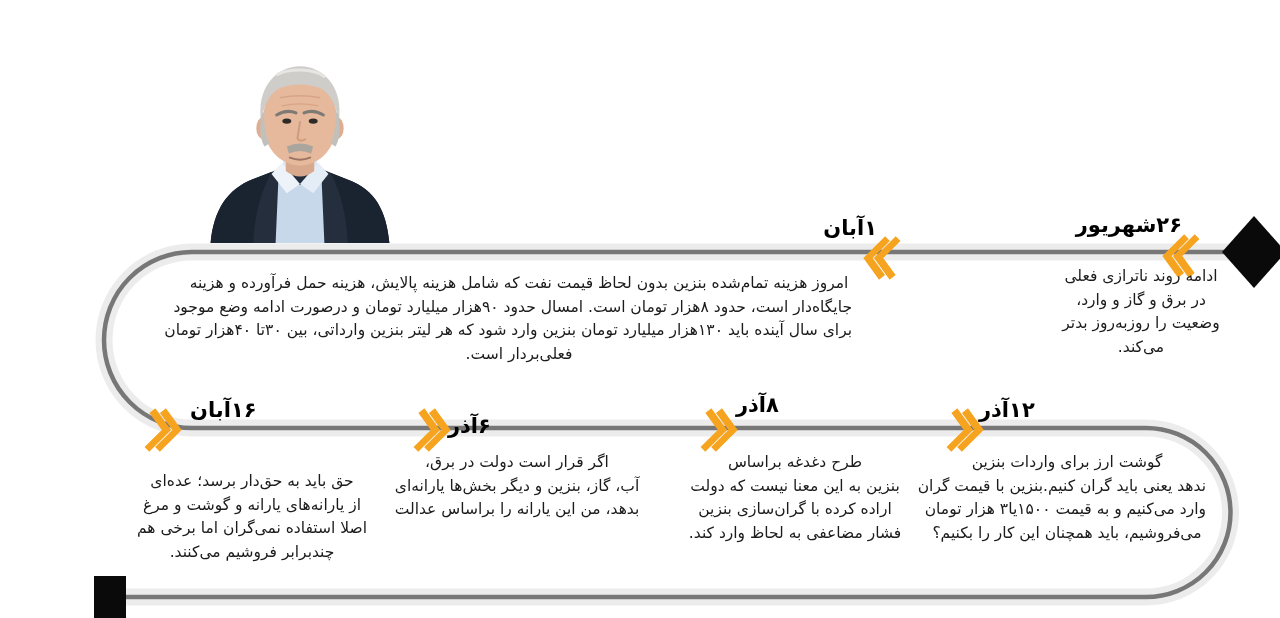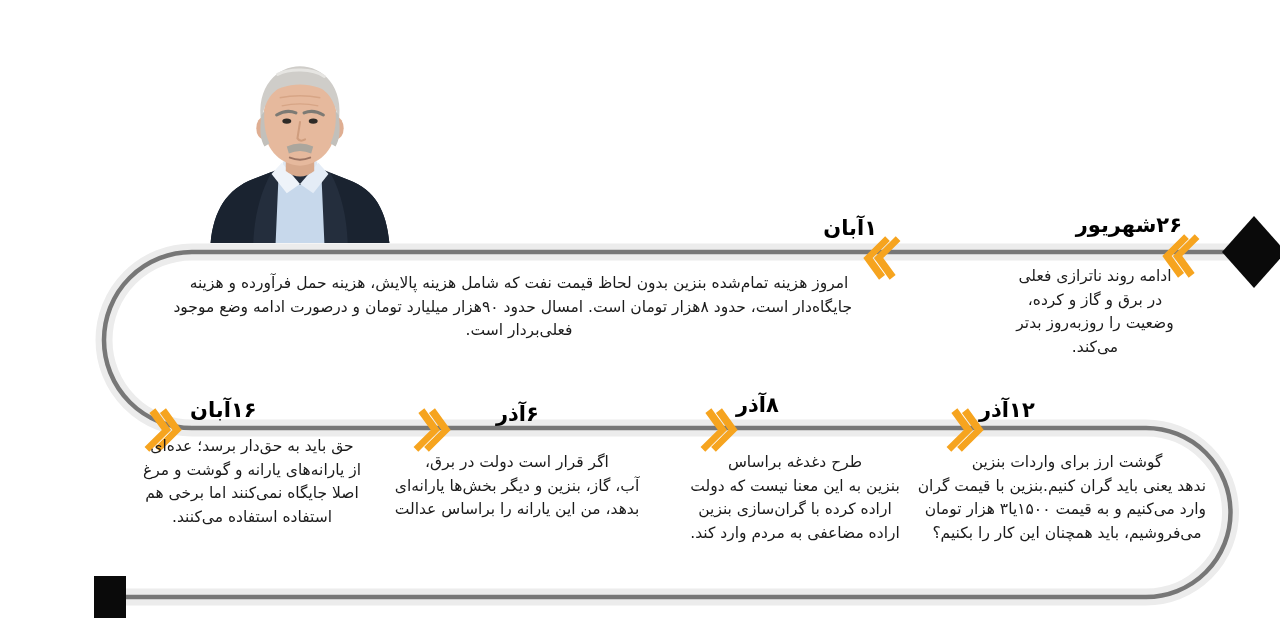--- a/index.html
+++ b/index.html
@@ -95,55 +95,56 @@
     <rect x="94" y="576" width="32" height="42" fill="var(--ink)"></rect>
   </svg>
 
   <div class="abs date-label" style="right:98px;top:211px;">۲۶شهریور</div>
   <div class="abs chev chev-left" style="left:1167px;top:230px;">
     <svg viewBox="0 0 34 52">
         <path d="M3 4 L22 26 L3 48"></path>
         <path d="M15 4 L34 26 L15 48"></path>
       </svg>
   </div>
-  <div class="abs quote" style="left:1000px;top:265px;width:190px;">
+  <div class="abs quote" style="left:1046px;top:265px;width:190px;">
       <div class="qline">ادامه روند ناترازی فعلی</div>
-      <div class="qline">در برق و گاز و کرده،</div>
+      <div class="qline">در برق و گاز و وارد،</div>
       <div class="qline">وضعیت را روزبه‌روز بدتر</div>
       <div class="qline">می‌کند.</div>
     </div>
 
   <div class="abs date-label" style="right:403px;top:214px;">۱آبان</div>
   <div class="abs chev chev-left" style="left:868px;top:232px;">
     <svg viewBox="0 0 34 52">
         <path d="M3 4 L22 26 L3 48"></path>
         <path d="M15 4 L34 26 L15 48"></path>
       </svg>
   </div>
   <div class="abs quote" style="left:186px;top:272px;width:666px;">
       <div class="qline">امروز هزینه تمام‌شده بنزین بدون لحاظ قیمت نفت که شامل هزینه پالایش، هزینه حمل فرآورده و هزینه</div>
       <div class="qline">جایگاه‌دار است، حدود ۸هزار تومان است. امسال حدود ۹۰هزار میلیارد تومان و درصورت ادامه وضع موجود</div>
+      <div class="qline">برای سال آینده باید ۱۳۰هزار میلیارد تومان بنزین وارد شود که هر لیتر بنزین وارداتی، بین ۳۰تا ۴۰هزار تومان</div>
       <div class="qline">فعلی‌بردار است.</div>
     </div>
 
   <div class="abs date-label" style="left:190px;top:396px;">۱۶آبان</div>
   <div class="abs chev chev-right" style="left:147px;top:404px;">
     <svg viewBox="0 0 34 52">
         <path d="M3 4 L22 26 L3 48"></path>
         <path d="M15 4 L34 26 L15 48"></path>
       </svg>
   </div>
-  <div class="abs quote" style="left:136px;top:435px;width:232px;">
+  <div class="abs quote" style="left:136px;top:470px;width:232px;">
       <div class="qline">حق باید به حق‌دار برسد؛ عده‌ای</div>
       <div class="qline">از یارانه‌های یارانه و گوشت و مرغ</div>
-      <div class="qline">اصلا جایگاه نمی‌کنند اما برخی هم</div>
-      <div class="qline">استفاده استفاده می‌کنند.</div>
+      <div class="qline">اصلا استفاده نمی‌گران اما برخی هم</div>
+      <div class="qline">چندبرابر فروشیم می‌کنند.</div>
     </div>
 
-  <div class="abs date-label" style="left:448px;top:400px;margin-left:48px;">۶آذر</div>
+  <div class="abs date-label" style="left:448px;top:412px;">۶آذر</div>
   <div class="abs chev chev-right" style="left:416px;top:404px;">
     <svg viewBox="0 0 34 52">
         <path d="M3 4 L22 26 L3 48"></path>
         <path d="M15 4 L34 26 L15 48"></path>
       </svg>
   </div>
   <div class="abs quote" style="left:384px;top:451px;width:266px;">
       <div class="qline">اگر قرار است دولت در برق،</div>
       <div class="qline">آب، گاز، بنزین و دیگر بخش‌ها یارانه‌ای</div>
       <div class="qline">بدهد، من این یارانه را براساس عدالت</div>
@@ -153,21 +154,21 @@
   <div class="abs chev chev-right" style="left:703px;top:404px;">
     <svg viewBox="0 0 34 52">
         <path d="M3 4 L22 26 L3 48"></path>
         <path d="M15 4 L34 26 L15 48"></path>
       </svg>
   </div>
   <div class="abs quote" style="left:676px;top:451px;width:238px;">
       <div class="qline">طرح دغدغه براساس</div>
       <div class="qline">بنزین به این معنا نیست که دولت</div>
       <div class="qline">اراده کرده با گران‌سازی بنزین</div>
-      <div class="qline">اراده مضاعفی به مردم وارد کند.</div>
+      <div class="qline">فشار مضاعفی به لحاظ وارد کند.</div>
     </div>
 
   <div class="abs date-label" style="left:979px;top:396px;">۱۲آذر</div>
   <div class="abs chev chev-right" style="left:949px;top:404px;">
     <svg viewBox="0 0 34 52">
         <path d="M3 4 L22 26 L3 48"></path>
         <path d="M15 4 L34 26 L15 48"></path>
       </svg>
   </div>
   <div class="abs quote" style="left:928px;top:451px;width:278px;">

